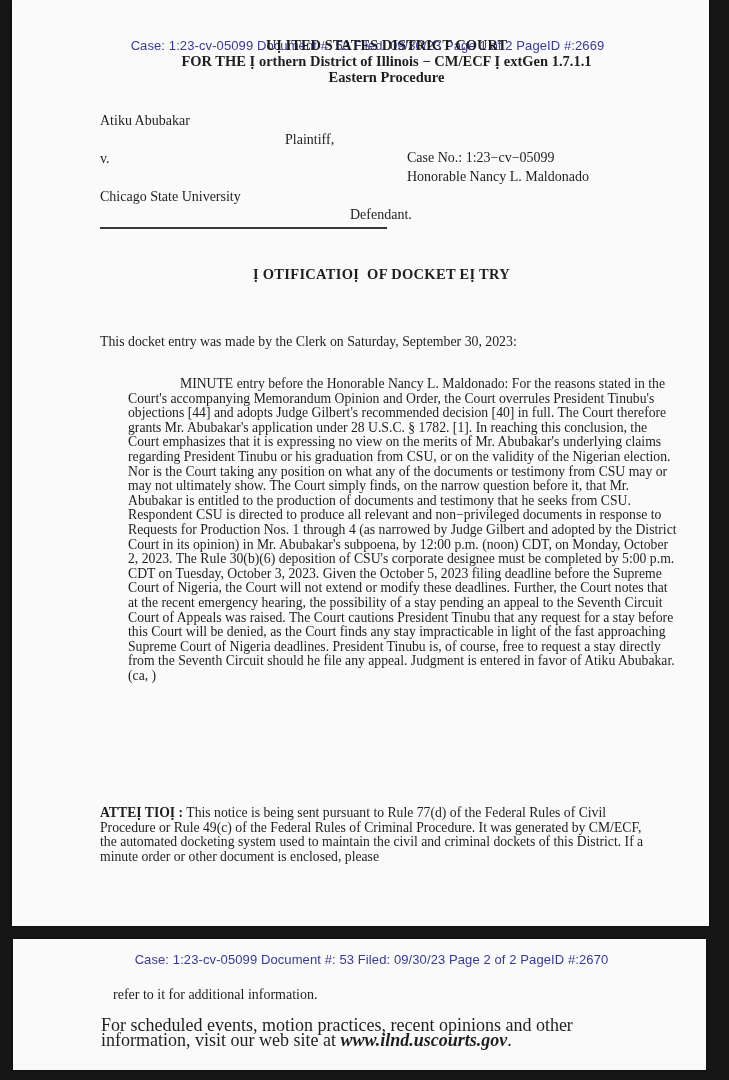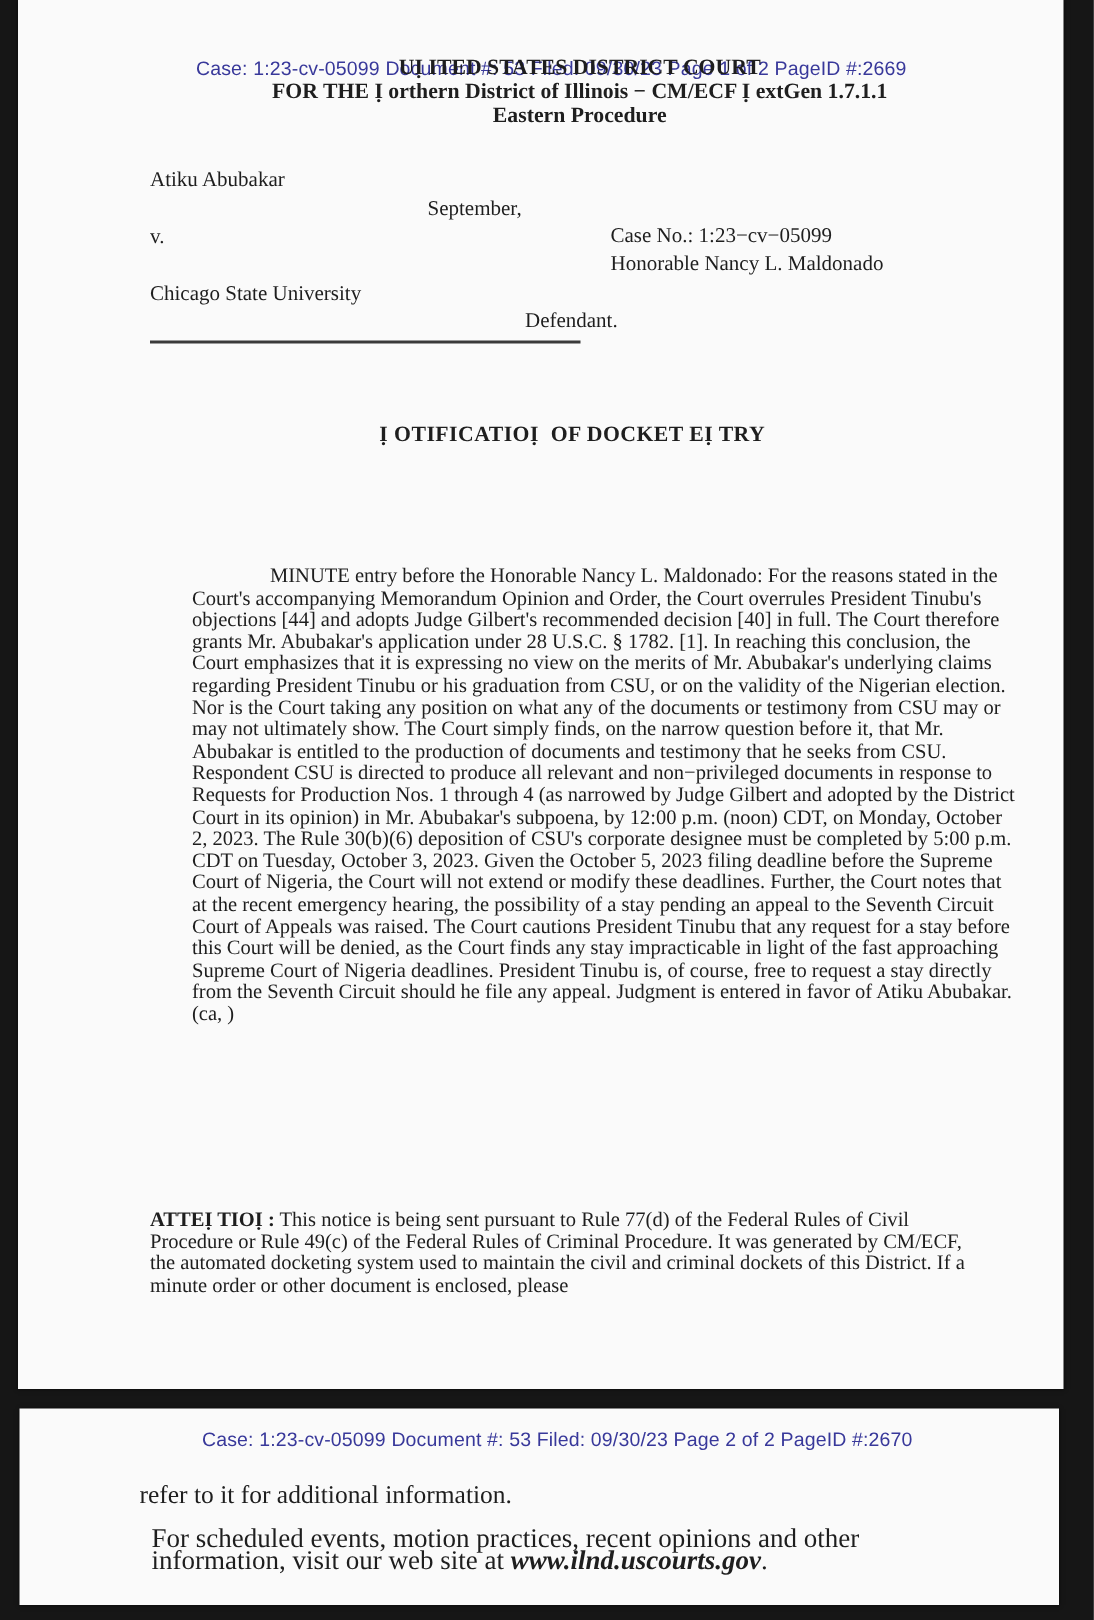--- a/index.html
+++ b/index.html
@@ -29,63 +29,64 @@
   .cap{position:absolute;font-size:14px;line-height:15px;white-space:nowrap;}
   .cap-plaintiff-name{left:88px;top:113px;}
   .cap-plaintiff-role{left:273px;top:132px;}
   .cap-versus{left:88px;top:151px;}
   .cap-case-no{left:395px;top:150px;}
   .cap-judge{left:395px;top:169px;}
   .cap-defendant-name{left:88px;top:189px;}
   .cap-defendant-role{left:292px;top:207px;margin-left:46px;}
   .cap-rule{position:absolute;left:88px;top:227px;width:287px;height:2px;background:#3a3a3a;}
   .doc-title{
-    position:absolute;top:282px;left:0;width:100%;padding-left:42px;
+    position:absolute;top:266px;left:0;width:100%;padding-left:42px;
     text-align:center;font-weight:bold;font-size:14.5px;letter-spacing:.3px;
     white-space:pre-wrap;
   }
   .intro{position:absolute;left:88px;top:334px;font-size:13.8px;white-space:nowrap;}
   .minute{
     position:absolute;left:88px;top:377px;width:551px;
     font-size:13.7px;line-height:14.6px;text-indent:52px;text-align:left;margin-left:28px;
   }
   .attention{
     position:absolute;left:88px;top:806px;width:553px;
     font-size:13.7px;line-height:14.6px;
   }
   .attention .lead{font-weight:bold;}
-  .p2-continuation{position:absolute;left:80px;top:48px;font-size:17px;white-space:nowrap;}
+  .p2-continuation{position:absolute;left:100px;top:48px;font-size:14px;white-space:nowrap;}
   .p2-footer{position:absolute;left:88px;top:79px;width:562px;font-size:18px;line-height:15px;}
   .p2-footer .url{font-weight:bold;font-style:italic;}
 </style>
 </head>
 <body>
 
 <div class="frame">
 
   <div class="page page1">
     <div class="blue-header p1-blue">Case: 1:23-cv-05099 Document #: 53 Filed: 09/30/23 Page 1 of 2 PageID #:2669</div>
 
     <div class="court-heading">
       <div>UỊ ITED STATES DISTRICT COURT</div>
       <div>FOR THE Ị orthern District of Illinois − CM/ECF Ị extGen 1.7.1.1</div>
       <div>Eastern Procedure</div>
     </div>
 
     <div class="cap cap-plaintiff-name">Atiku Abubakar</div>
-    <div class="cap cap-plaintiff-role">September,</div>
+    <div class="cap cap-plaintiff-role">Plaintiff,</div>
     <div class="cap cap-versus">v.</div>
     <div class="cap cap-case-no">Case No.: 1:23−cv−05099</div>
     <div class="cap cap-judge">Honorable Nancy L. Maldonado</div>
     <div class="cap cap-defendant-name">Chicago State University</div>
     <div class="cap cap-defendant-role">Defendant.</div>
     <div class="cap-rule"></div>
 
     <div class="doc-title">Ị OTIFICATIOỊ  OF DOCKET EỊ TRY</div>
 
+    <div class="intro">This docket entry was made by the Clerk on Saturday, September 30, 2023:</div>
 
     <p class="minute">MINUTE entry before the Honorable Nancy L. Maldonado: For the reasons stated in the Court's accompanying Memorandum Opinion and Order, the Court overrules President Tinubu's objections [44] and adopts Judge Gilbert's recommended decision [40] in full. The Court therefore grants Mr. Abubakar's application under 28 U.S.C. § 1782. [1]. In reaching this conclusion, the Court emphasizes that it is expressing no view on the merits of Mr. Abubakar's underlying claims regarding President Tinubu or his graduation from CSU, or on the validity of the Nigerian election. Nor is the Court taking any position on what any of the documents or testimony from CSU may or may not ultimately show. The Court simply finds, on the narrow question before it, that Mr. Abubakar is entitled to the production of documents and testimony that he seeks from CSU. Respondent CSU is directed to produce all relevant and non−privileged documents in response to Requests for Production Nos. 1 through 4 (as narrowed by Judge Gilbert and adopted by the District Court in its opinion) in Mr. Abubakar's subpoena, by 12:00 p.m. (noon) CDT, on Monday, October 2, 2023. The Rule 30(b)(6) deposition of CSU's corporate designee must be completed by 5:00 p.m. CDT on Tuesday, October 3, 2023. Given the October 5, 2023 filing deadline before the Supreme Court of Nigeria, the Court will not extend or modify these deadlines. Further, the Court notes that at the recent emergency hearing, the possibility of a stay pending an appeal to the Seventh Circuit Court of Appeals was raised. The Court cautions President Tinubu that any request for a stay before this Court will be denied, as the Court finds any stay impracticable in light of the fast approaching Supreme Court of Nigeria deadlines. President Tinubu is, of course, free to request a stay directly from the Seventh Circuit should he file any appeal. Judgment is entered in favor of Atiku Abubakar. (ca, )</p>
 
     <p class="attention"><span class="lead">ATTEỊ TIOỊ :</span><span> This notice is being sent pursuant to Rule 77(d) of the Federal Rules of Civil Procedure or Rule 49(c) of the Federal Rules of Criminal Procedure. It was generated by CM/ECF, the automated docketing system used to maintain the civil and criminal dockets of this District. If a minute order or other document is enclosed, please</span></p>
   </div>
 
   <div class="page page2">
     <div class="blue-header p2-blue">Case: 1:23-cv-05099 Document #: 53 Filed: 09/30/23 Page 2 of 2 PageID #:2670</div>
 
     <div class="p2-continuation">refer to it for additional information.</div>

